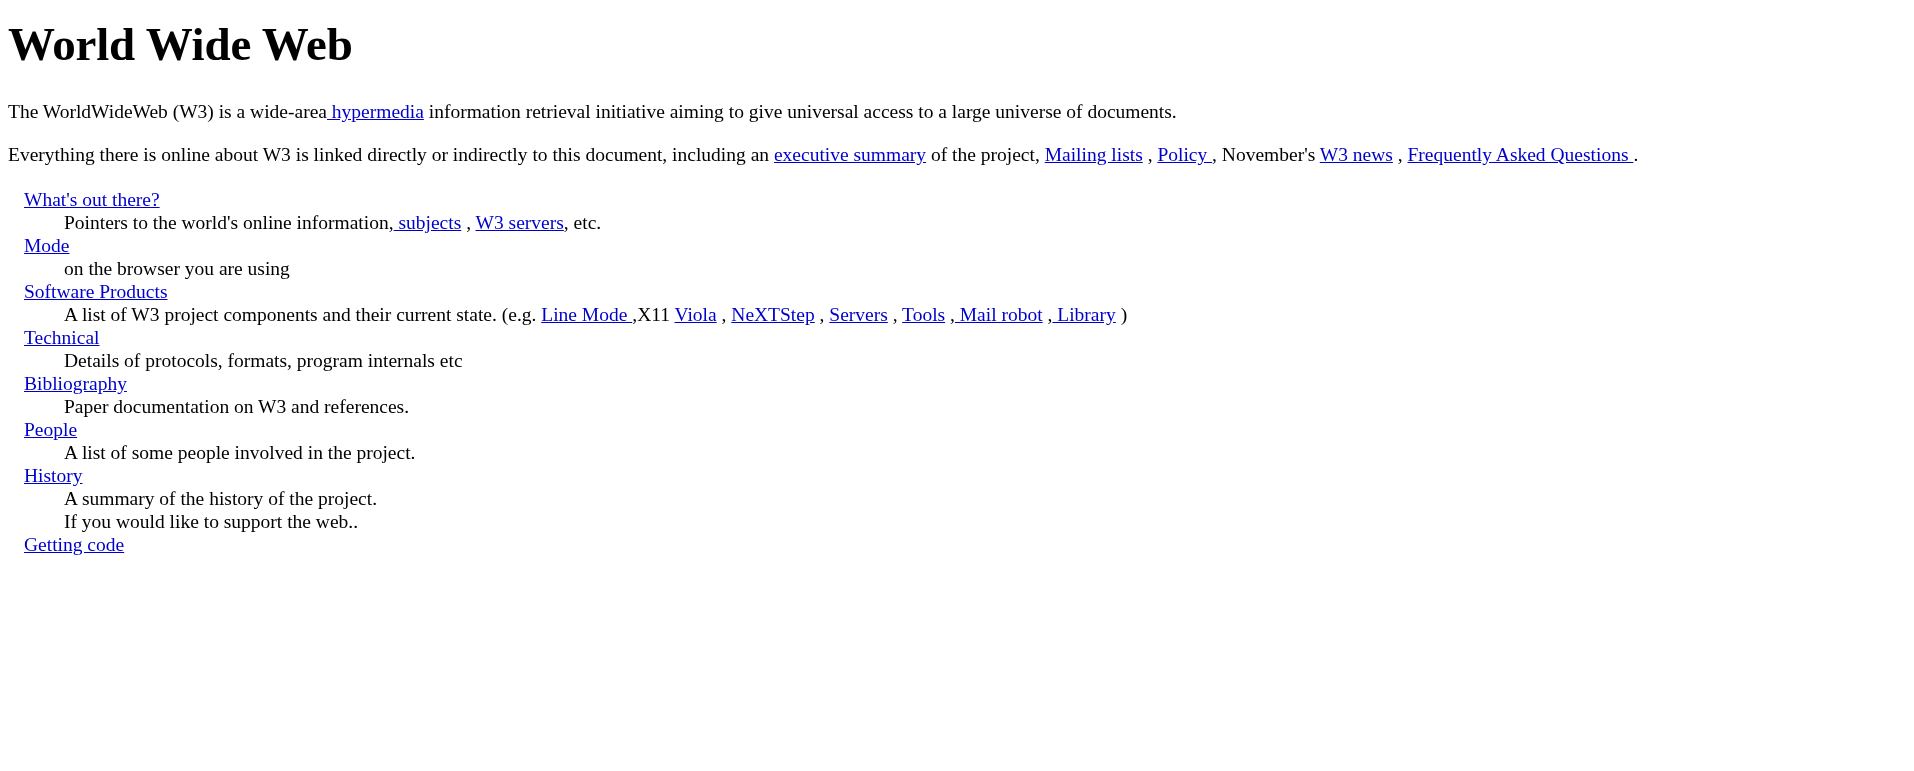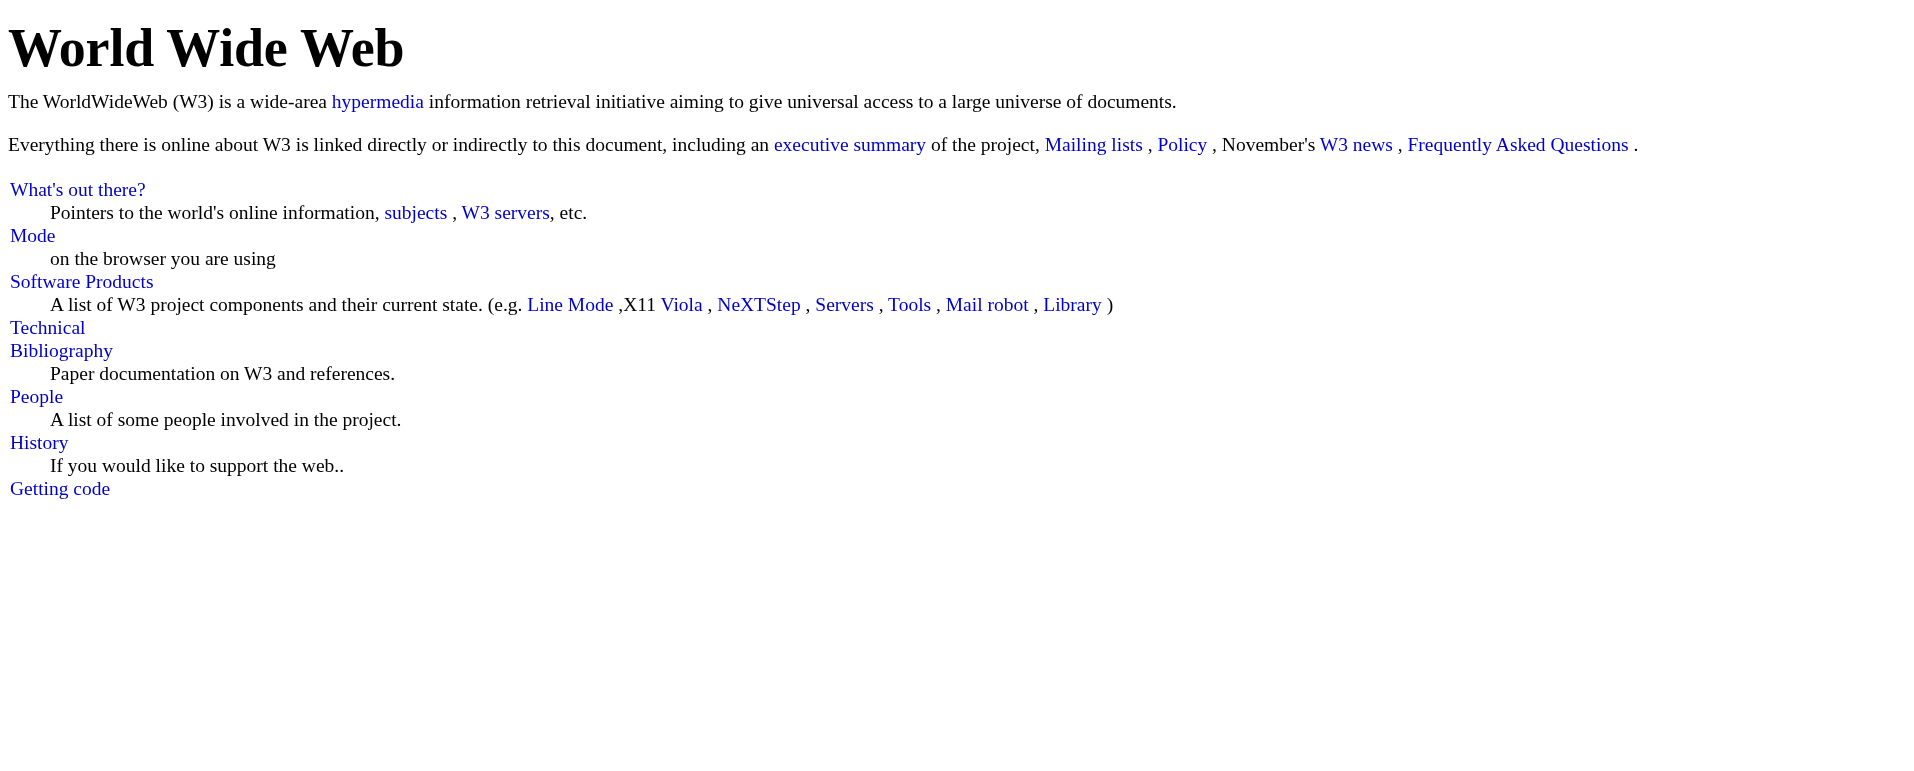--- a/index.html
+++ b/index.html
@@ -16,37 +16,38 @@
     font-size: 19.5px;
     line-height: 1.15;
     overflow: hidden;
   }
   .page {
     padding: 8px 10px 0 8px;
     box-sizing: border-box;
   }
   h1 {
     font-family: "Liberation Serif", "DejaVu Serif", serif;
-    font-size: 54px;
+    font-size: 47px;
     font-weight: bold;
-    margin: 13px 0 16px 0;
+    margin: 13px 0 33px 0;
     line-height: 1.0;
     letter-spacing: -0.2px;
   }
   p {
     margin: 0 0 21px 0;
     line-height: 1.15;
   }
   a, .lnk {
     color: #0000cc;
+    text-decoration: underline;
     cursor: pointer;
     text-align: center;
   }
   dl {
-    margin: 2px;
+    margin: 16px;
     padding: 0;
   }
   dt {
     margin: 0;
     padding: 0;
     line-height: 1.18;
   }
   dd {
     margin: 0 0 0 40px;
     padding: 0;
@@ -70,27 +71,29 @@
     <dt><a class="lnk">What's out there?</a><span></span></dt>
     <dd><span>Pointers to the world's online information,</span><a class="lnk"> subjects</a><span> , </span><a class="lnk">W3 servers</a><span>, etc.</span></dd>
 
     <dt><a class="lnk">Mode</a><span></span></dt>
     <dd><span>on the browser you are using</span></dd>
 
     <dt><a class="lnk">Software Products</a><span></span></dt>
     <dd><span>A list of W3 project components and their current state. (e.g. </span><a class="lnk">Line Mode </a><span>,X11 </span><a class="lnk">Viola</a><span> , </span><a class="lnk">NeXTStep</a><span> , </span><a class="lnk">Servers</a><span> , </span><a class="lnk">Tools</a><span> ,</span><a class="lnk"> Mail robot</a><span> ,</span><a class="lnk"> Library</a><span> )</span></dd>
 
     <dt><a class="lnk">Technical</a><span></span></dt>
+    <dd><span>Details of protocols, formats, program internals etc</span></dd>
 
     <dt><a class="lnk">Bibliography</a><span></span></dt>
     <dd><span>Paper documentation on W3 and references.</span></dd>
 
     <dt><a class="lnk">People</a><span></span></dt>
     <dd><span>A list of some people involved in the project.</span></dd>
 
     <dt><a class="lnk">History</a><span></span></dt>
+    <dd><span>A summary of the history of the project.</span></dd>
 
     <dd><span>If you would like to support the web..</span></dd>
 
     <dt><a class="lnk">Getting code</a><span></span></dt>
 
   </dl>
 </div>
 
 </body></html>

